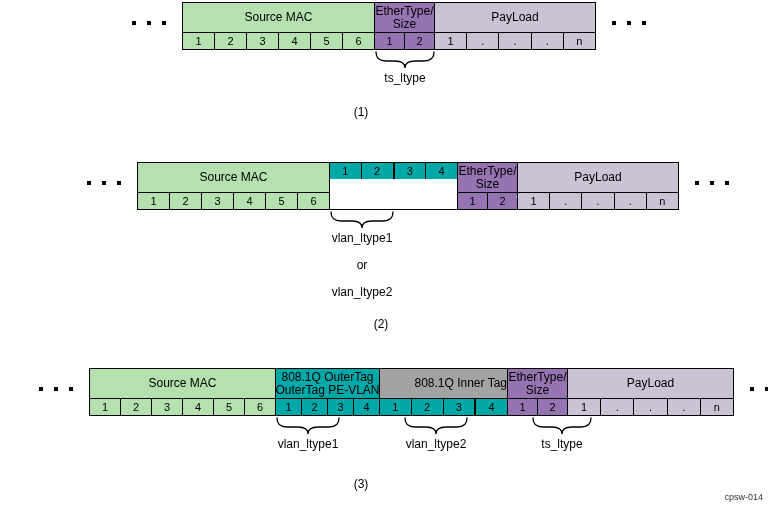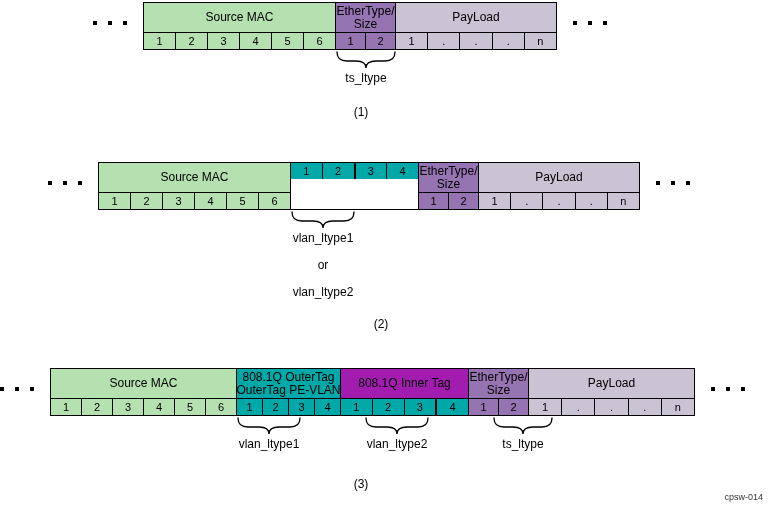--- a/index.html
+++ b/index.html
@@ -1,21 +1,21 @@
 <!DOCTYPE html>
 <html><head>
 <meta charset="utf-8">
 <style>
   * { margin:0; padding:0; box-sizing:border-box; }
   html,body { background:#fff; }
   .canvas {
     position:relative; width:768px; height:507px; background:#ffffff;
     font-family:"Liberation Sans", sans-serif; color:#000; overflow:hidden;
   }
-  .frame { position:absolute; }
+  .frame { position:absolute;margin-left:39px; }
   .ftable { display:flex; border:1px solid #000; width:max-content; background:#fff; }
   .segment { display:flex; flex-direction:column; border-right:1px solid #000; }
   .segment:last-child { border-right:none; }
   .seg-header {
     height:30px; display:flex; flex-direction:column; align-items:center; justify-content:center;
     font-size:12px; line-height:13px; border-bottom:1px solid #000; text-align:center; white-space:nowrap;
   }
   .cell-row { display:flex; height:16px; }
   .cell {
     flex:1; display:flex; align-items:center; justify-content:center;
@@ -178,21 +178,21 @@
             <div class="hline">OuterTag PE-VLAN</div>
           </div>
           <div class="cell-row">
             <div class="cell" style="background: rgb(0, 168, 168);">1</div>
             <div class="cell" style="background: rgb(0, 168, 168);">2</div>
             <div class="cell" style="background: rgb(0, 168, 168);">3</div>
             <div class="cell" style="background: rgb(0, 168, 168);">4</div>
           </div>
         </div>
         <div class="segment" style="width: 128px;">
-          <div class="seg-header" style="background: #a21caf;">
+          <div class="seg-header" style="background: #a3a3a3; align-items: flex-end;">
             <div class="hline">808.1Q Inner Tag</div>
           </div>
           <div class="cell-row">
             <div class="cell" style="background: rgb(0, 168, 168);">1</div>
             <div class="cell" style="background: rgb(0, 168, 168);">2</div>
             <div class="cell thick-right" style="background: rgb(0, 168, 168);">3</div>
             <div class="cell" style="background: rgb(0, 168, 168);">4</div>
           </div>
         </div>
         <div class="segment" style="width: 60px;">

